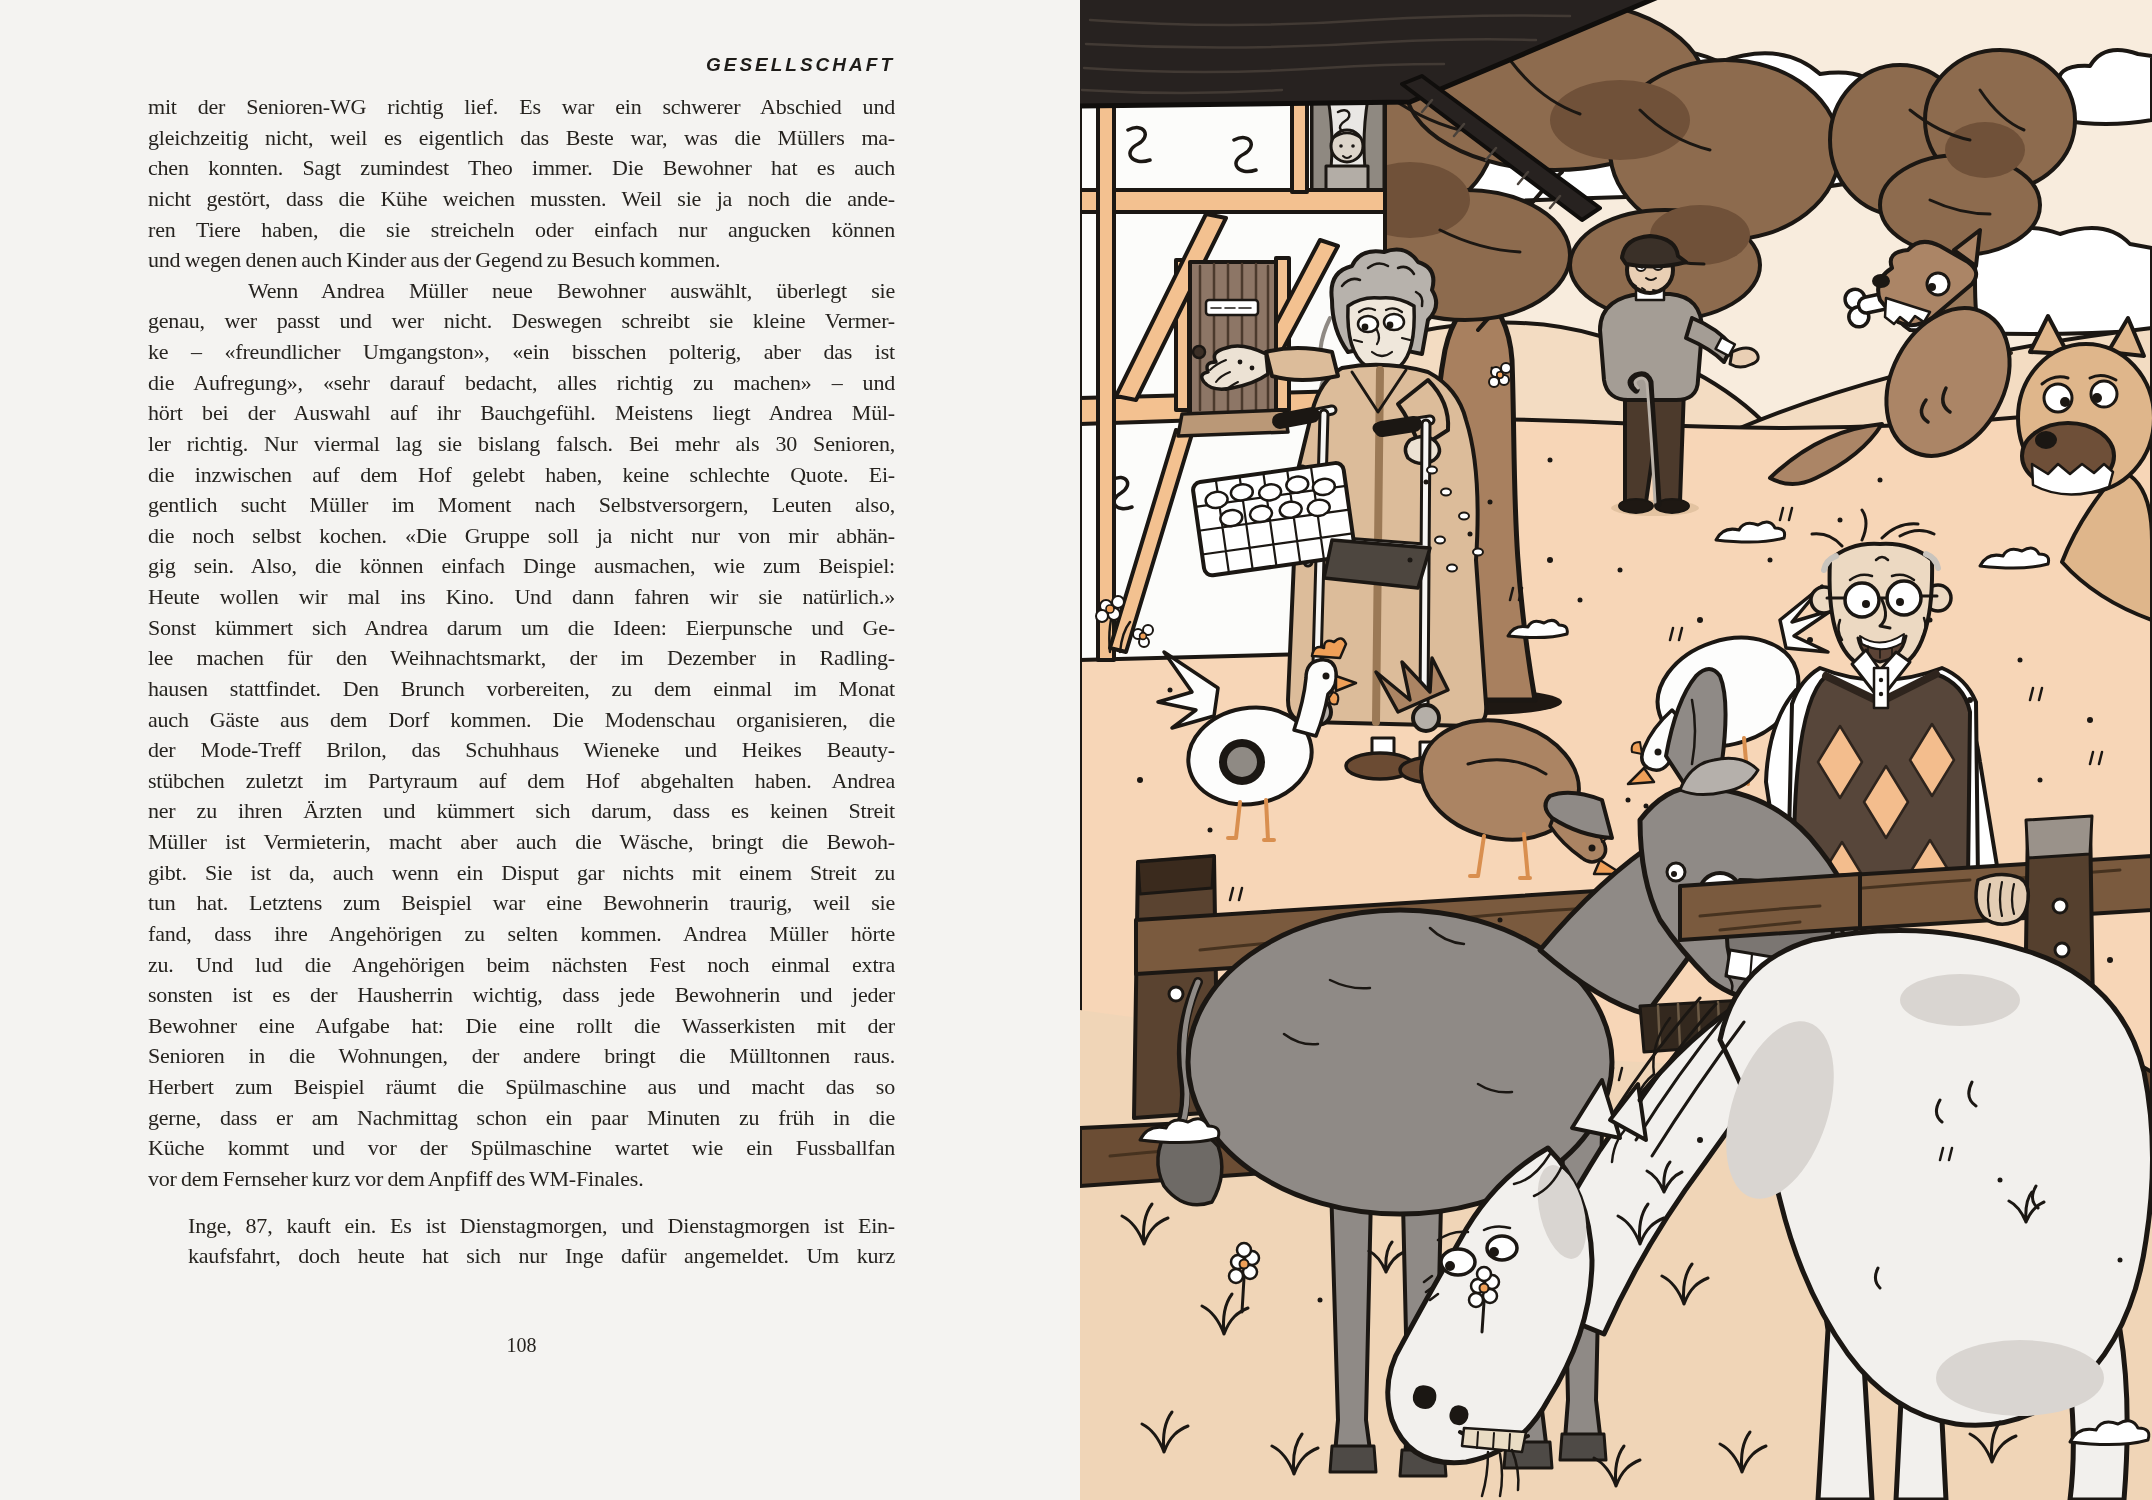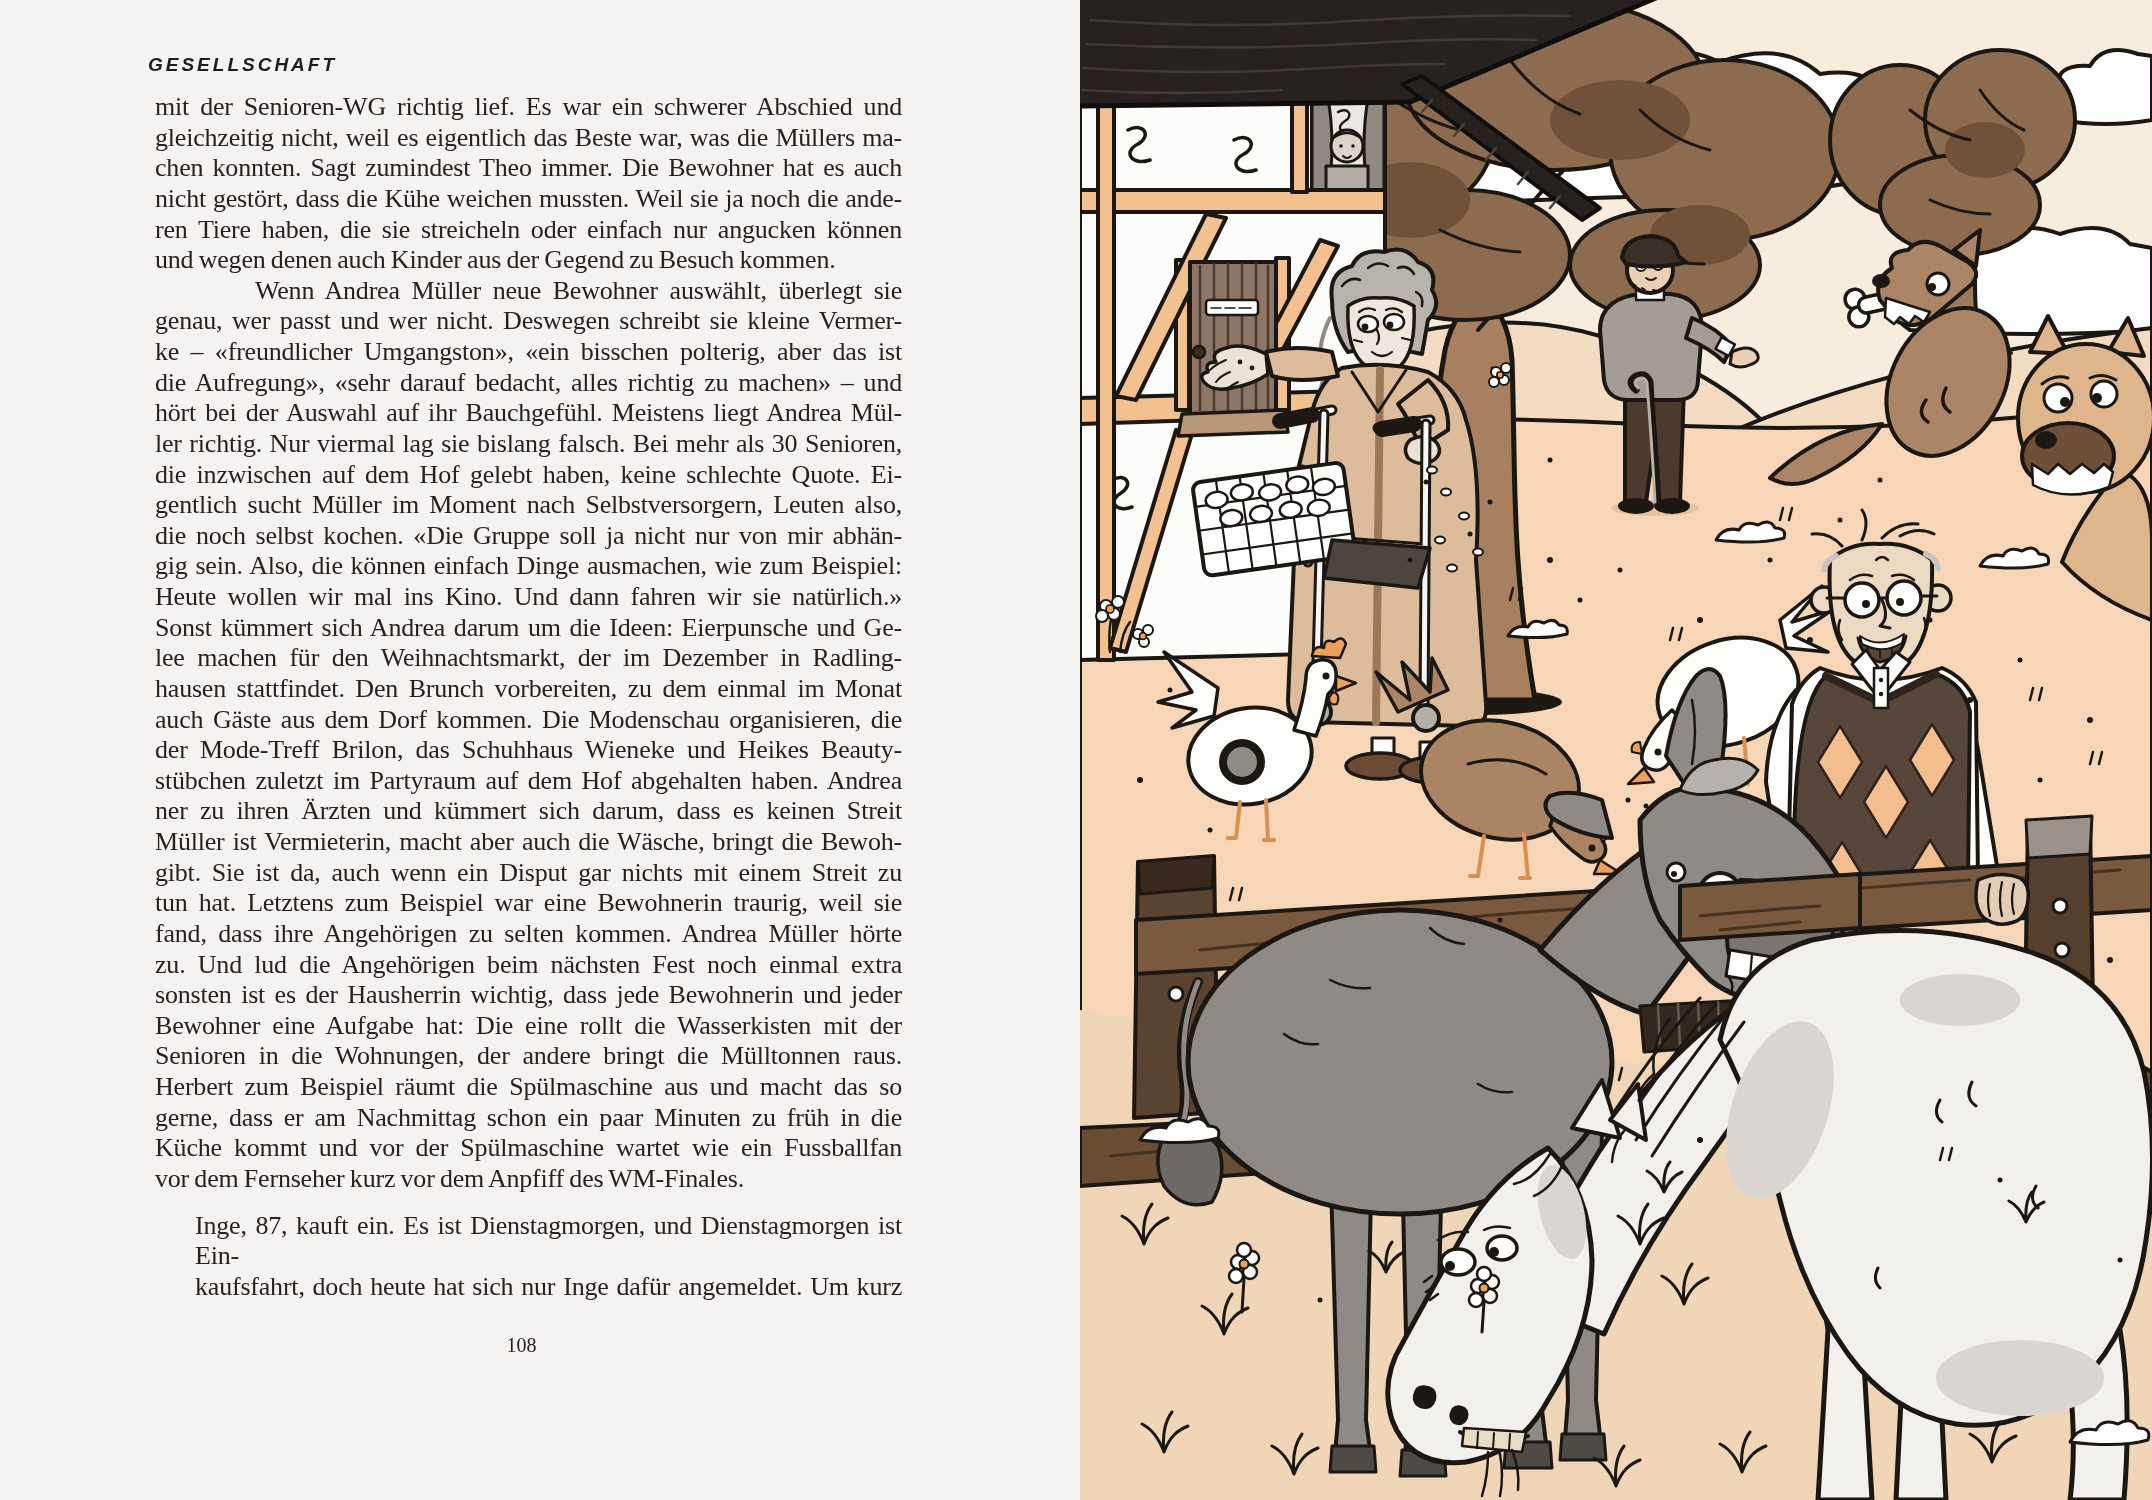--- a/index.html
+++ b/index.html
@@ -1,24 +1,24 @@
 <!DOCTYPE html>
 <html><head>
 <meta charset="utf-8">
 <style>
   html,body{margin:0;padding:0;background:#ffffff;}
   .spread{position:relative;width:2152px;height:1500px;overflow:hidden;background:#f4f3f1;
           font-family:"Liberation Serif", serif;}
   
   .page-left{position:absolute;left:0;top:0;width:1080px;height:1500px;background:#f4f3f1;}
-  .kicker{position:absolute;left:148px;top:54px;width:747px;text-align:left;
+  .kicker{position:absolute;left:148px;top:54px;width:747px;text-align:right;
           font-family:"Liberation Sans", sans-serif;font-weight:bold;font-style:italic;
           font-size:19px;letter-spacing:3px;color:#1e1c19;}
-  .textcol{position:absolute;left:155px;top:92px;width:747px;color:#26231f;
-           font-size:26px;line-height:30.62px;letter-spacing:-0.2px;word-spacing:-1px;
+  .textcol{position:absolute;left:148px;top:92px;width:747px;color:#26231f;
+           font-size:22px;line-height:30.62px;letter-spacing:-0.2px;word-spacing:-1px;
            font-variant-numeric:oldstyle-nums;}
   .para{margin:0;}
   .line{text-align:justify;text-align-last:justify;-moz-text-align-last:justify;white-space:normal;}
   .line.lastline{text-align-last:left;-moz-text-align-last:left;}
   .folio{position:absolute;left:148px;top:1334px;width:747px;text-align:center;
          font-size:20px;color:#26231f;font-variant-numeric:oldstyle-nums;}
   
   .page-right{position:absolute;left:1080px;top:0;width:1072px;height:1500px;}
   #illu *{stroke-linecap:round;stroke-linejoin:round;}
 </style>

